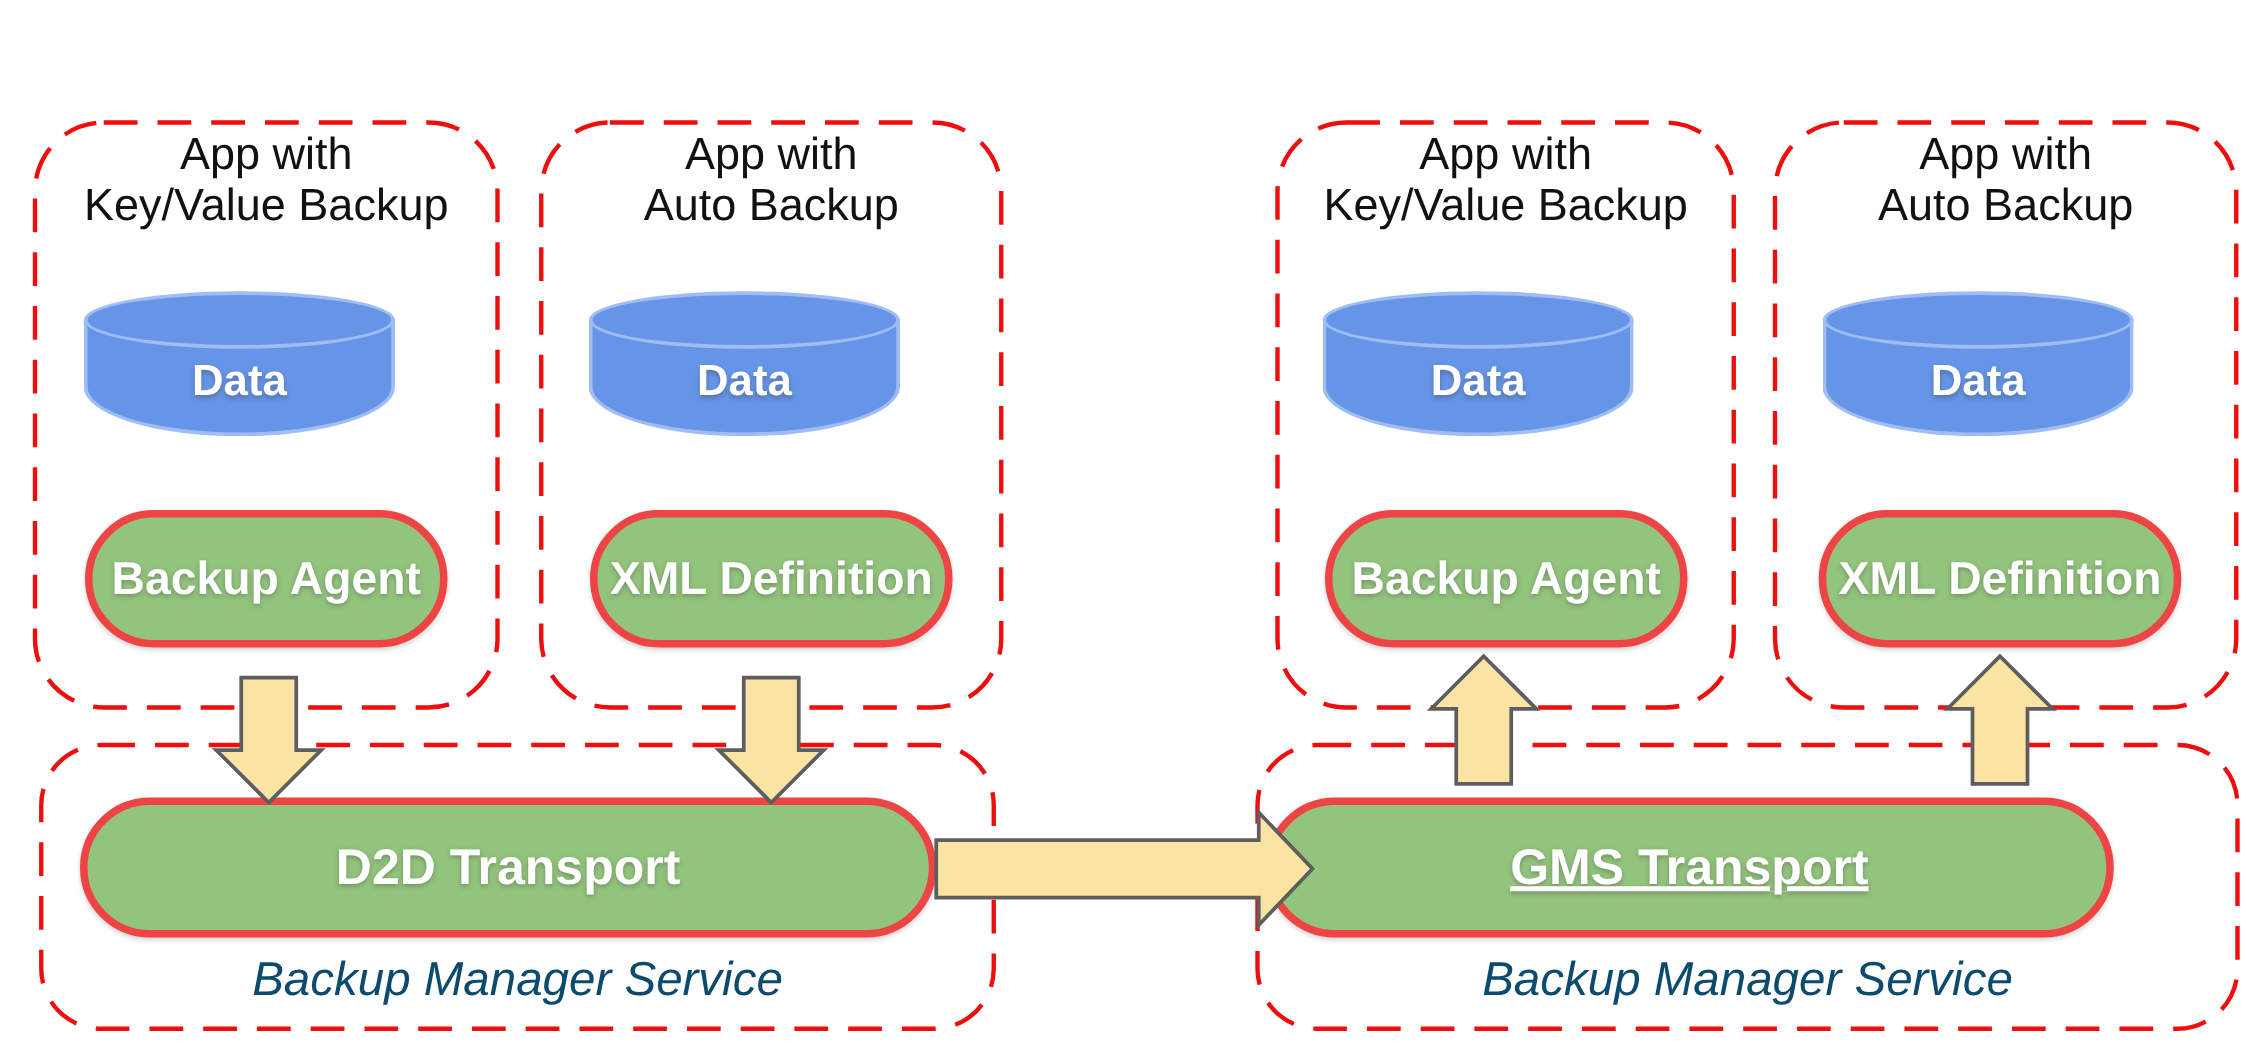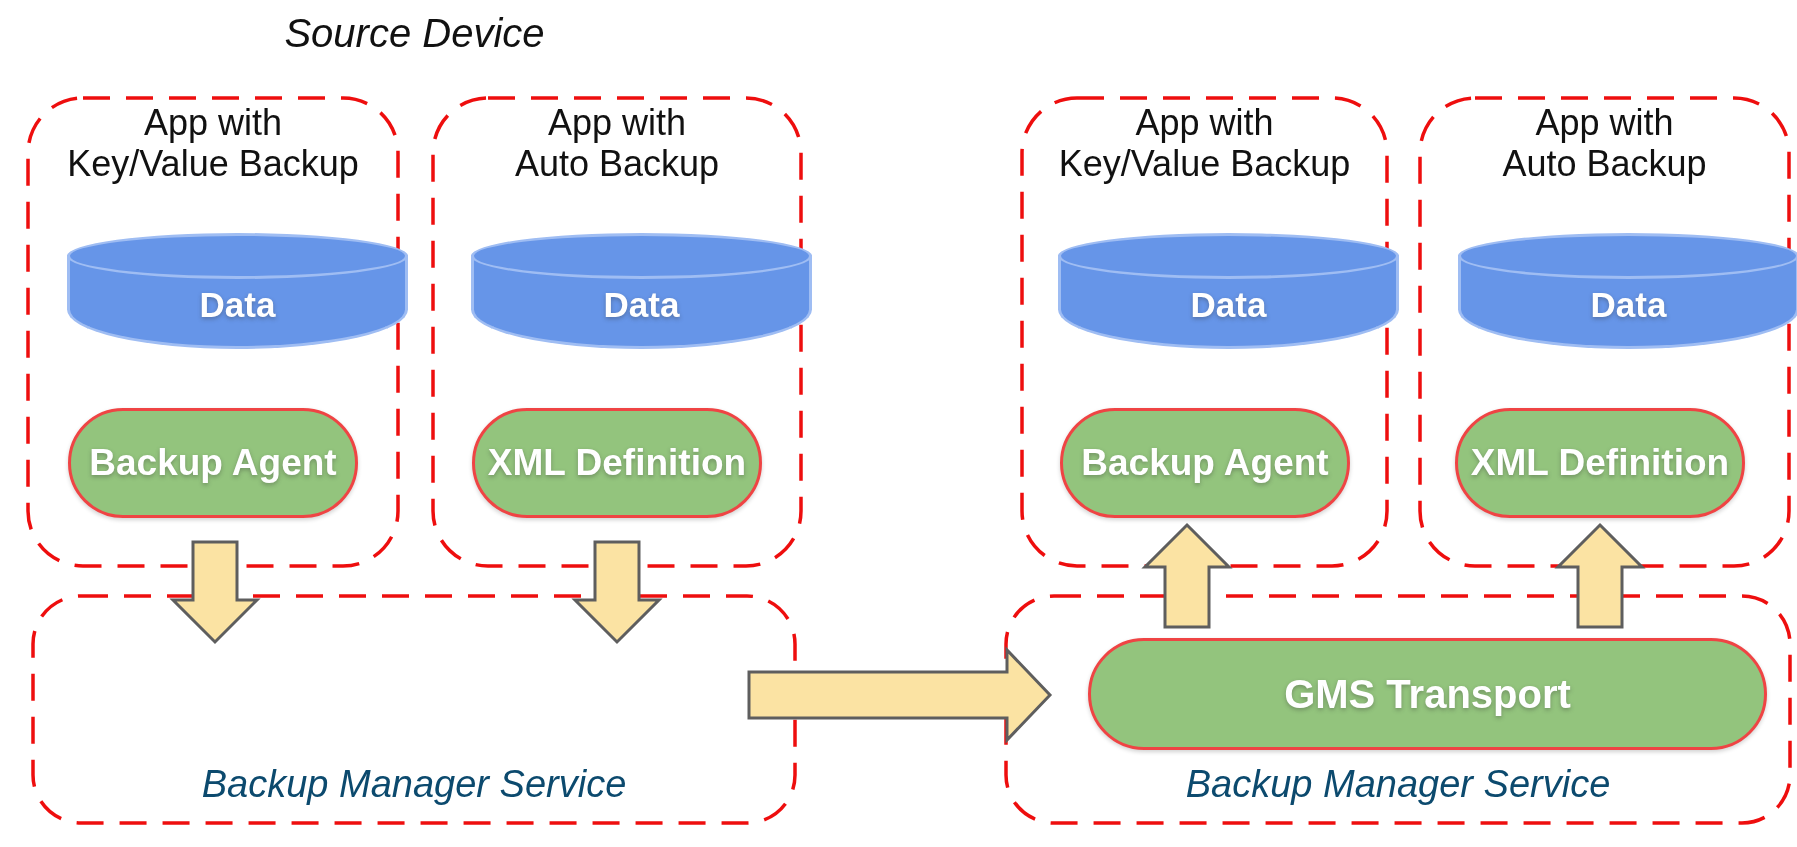--- a/index.html
+++ b/index.html
@@ -11,40 +11,40 @@
 
   .device-title {
     position:absolute; top:8px; text-align:center;
     font-style:italic; font-size:40px; line-height:50px; color:#111;
   }
   .app-label {
     position:absolute; top:102px; text-align:center;
     font-size:36px; line-height:41px; color:#111;
   }
 
-  .cylinder { position:absolute; top:233px; width:341px; height:116px; }
+  .cylinder { position:absolute; top:233px; width:249px; height:116px; }
   .cyl-body {
     position:absolute; left:0; right:0; top:22px; bottom:0;
     background:#6695e8; border:3px solid #9fbdf3; border-top:none;
     border-bottom-left-radius:50% 42%; border-bottom-right-radius:50% 42%;
   }
   .cyl-top {
     position:absolute; left:0; right:0; top:0; height:46px;
     background:#6695e8; border:3px solid #9fbdf3; border-radius:50%;
     box-sizing:border-box;
   }
   .cyl-label {
     position:absolute; left:0; right:0; top:52px; text-align:center;
     font-weight:bold; font-size:35px; line-height:40px; color:#ffffff;
     text-shadow:0 2px 4px rgba(50,50,50,0.35);
   }
 
   .pill {
     position:absolute; display:flex; align-items:center; justify-content:center;
-    background:#93c47d; border:3px solid #ef4444; box-sizing:border-box;
+    background:#93c47d; border:6px solid #ef4444; box-sizing:border-box;
     box-shadow:0 2px 4px rgba(0,0,0,0.18);
     color:#ffffff; font-weight:bold; text-align:center;
     text-shadow:0 2px 4px rgba(50,50,50,0.35);
   }
   .component-pill { top:408px; width:290px; height:110px; border-radius:55px; font-size:37px; }
   .transport-pill { top:638px; height:112px; border-radius:56px; font-size:40px; }
 
   .service-label {
     position:absolute; top:760px; text-align:center;
     font-style:italic; font-size:38px; line-height:48px; color:#0c4a6e;
@@ -59,21 +59,20 @@
     <g fill="none" stroke="#ee0e0e" stroke-width="3.5" stroke-dasharray="27 16">
       <rect x="28" y="98" width="370" height="468" rx="55"></rect>
       <rect x="433" y="98" width="368" height="468" rx="55"></rect>
       <rect x="1022" y="98" width="365" height="468" rx="55"></rect>
       <rect x="1420" y="98" width="369" height="468" rx="55"></rect>
       <rect x="33" y="596" width="762" height="227" rx="48"></rect>
       <rect x="1006" y="596" width="784" height="227" rx="48"></rect>
     </g>
   </svg>
 
-  <div class="device-title" style="left:28px; width:773px;">Source Device</div>
 
   <div class="app-label" style="left:28px; width:370px;">
     <div>App with</div>
     <div>Key/Value Backup</div>
   </div>
   <div class="app-label" style="left:433px; width:368px;">
     <div>App with</div>
     <div>Auto Backup</div>
   </div>
   <div class="app-label" style="left:1022px; width:365px;">
@@ -112,21 +111,24 @@
   <div class="pill component-pill" style="left:472px;">
     <span>XML Definition</span>
   </div>
   <div class="pill component-pill" style="left:1060px;">
     <span>Backup Agent</span>
   </div>
   <div class="pill component-pill" style="left:1455px;">
     <span>XML Definition</span>
   </div>
 
-  <div class="pill transport-pill" style="left:1088px; width:679px;">
+  <div class="pill transport-pill" style="left:64px; width:685px;">
+    <span>D2D Transport</span>
+  </div>
+  <div class="pill transport-pill" style="left:1012px; width:679px;text-decoration:underline;">
     <span>GMS Transport</span>
   </div>
 
   <div class="service-label" style="left:33px; width:762px;">Backup Manager Service</div>
   <div class="service-label" style="left:1006px; width:784px;">Backup Manager Service</div>
 
   <svg class="layer" width="1797" height="847" viewBox="0 0 1797 847">
     <g fill="#fbe3a3" stroke="#5e5e5e" stroke-width="3">
       <path d="M193,542 H237 V600 H257 L215,642 L173,600 H193 Z"></path>
       <path d="M595,542 H639 V600 H659 L617,642 L575,600 H595 Z"></path>

